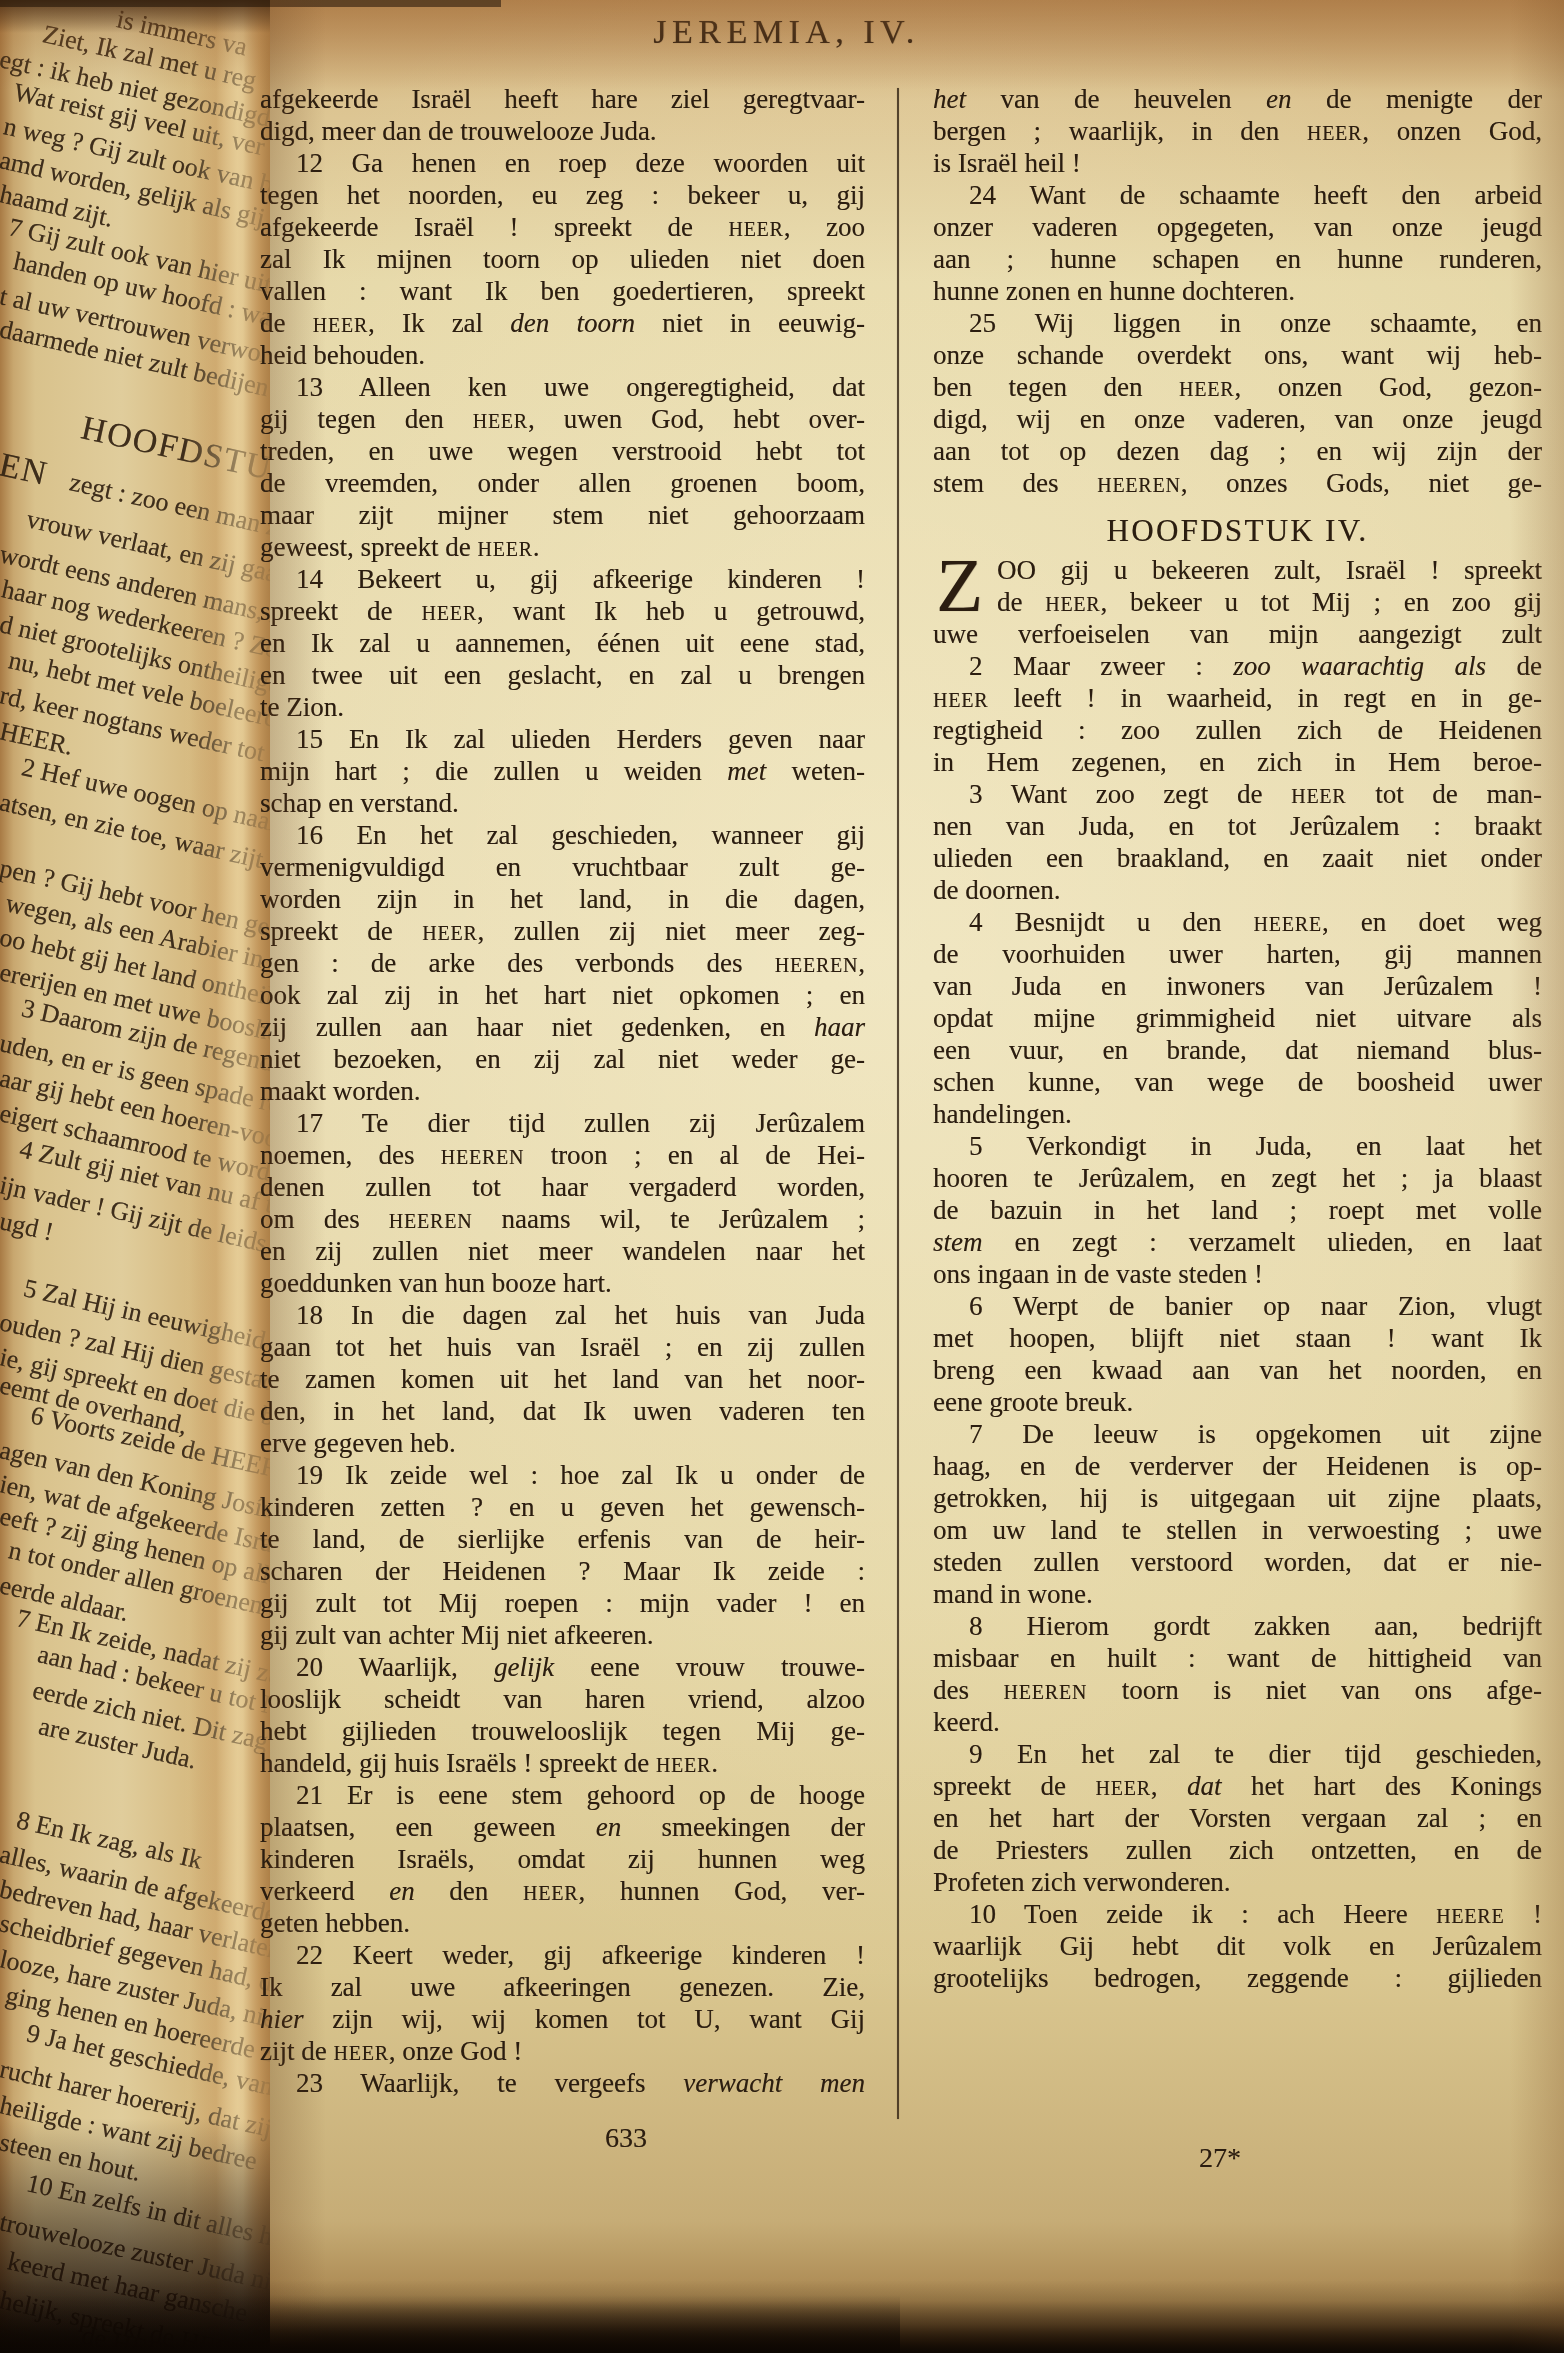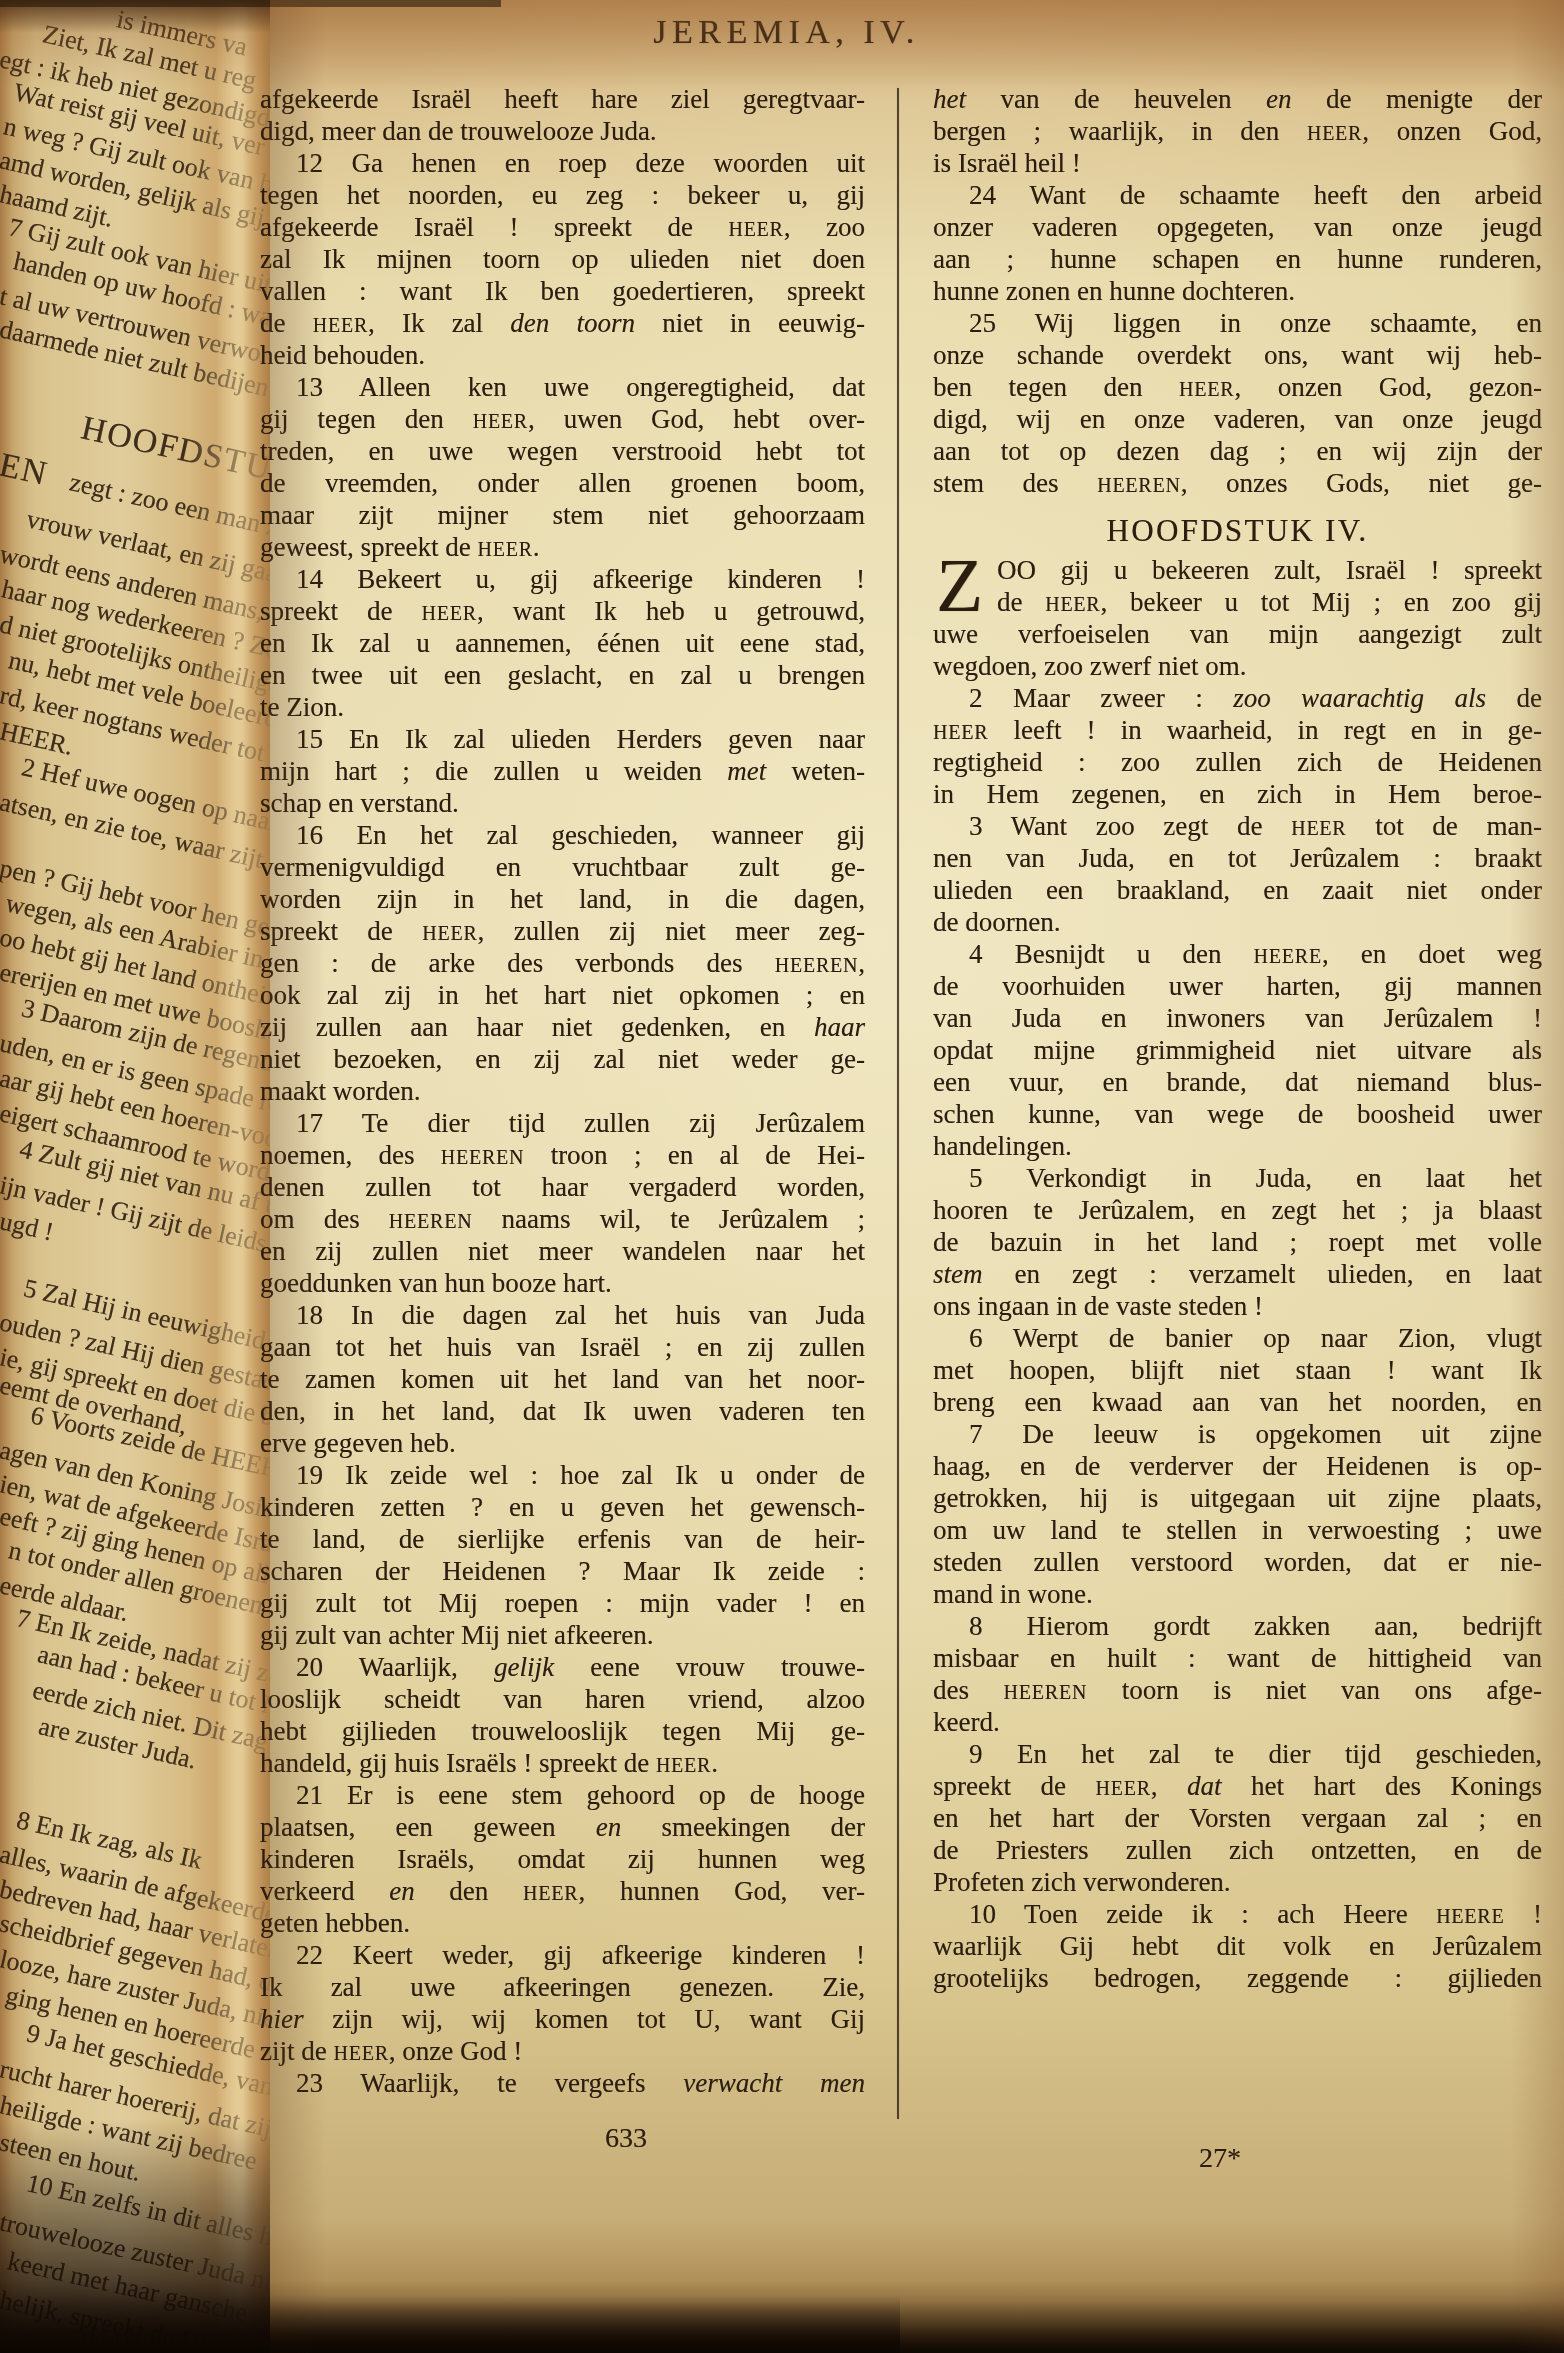--- a/index.html
+++ b/index.html
@@ -208,21 +208,20 @@
       <div class="line i">25 Wij liggen in onze schaamte, en</div>
       <div class="line">onze schande overdekt ons, want wij heb-</div>
       <div class="line">ben tegen den <span class="sc">HEER</span>, onzen God, gezon-</div>
       <div class="line">digd, wij en onze vaderen, van onze jeugd</div>
       <div class="line">aan tot op dezen dag ; en wij zijn der</div>
       <div class="line">stem des <span class="sc">HEEREN</span>, onzes Gods, niet ge-</div>
       <div class="subheading">HOOFDSTUK IV.</div>
       <div class="line p"><span class="dropcap">Z</span>OO gij u bekeeren zult, Israël ! spreekt</div>
       <div class="line p">de <span class="sc">HEER</span>, bekeer u tot Mij ; en zoo gij</div>
       <div class="line">uwe verfoeiselen van mijn aangezigt zult</div>
-      <div class="line e">wegdoen, zoo zwerf niet om.</div>
       <div class="line i">2 Maar zweer : <span class="it">zoo waarachtig als</span> de</div>
       <div class="line"><span class="sc">HEER</span> leeft ! in waarheid, in regt en in ge-</div>
       <div class="line">regtigheid : zoo zullen zich de Heidenen</div>
       <div class="line">in Hem zegenen, en zich in Hem beroe-</div>
       <div class="line i">3 Want zoo zegt de <span class="sc">HEER</span> tot de man-</div>
       <div class="line">nen van Juda, en tot Jerûzalem : braakt</div>
       <div class="line">ulieden een braakland, en zaait niet onder</div>
       <div class="line e">de doornen.</div>
       <div class="line i">4 Besnijdt u den <span class="sc">HEERE</span>, en doet weg</div>
       <div class="line">de voorhuiden uwer harten, gij mannen</div>
@@ -232,20 +231,21 @@
       <div class="line">schen kunne, van wege de boosheid uwer</div>
       <div class="line e">handelingen.</div>
       <div class="line i">5 Verkondigt in Juda, en laat het</div>
       <div class="line">hooren te Jerûzalem, en zegt het ; ja blaast</div>
       <div class="line">de bazuin in het land ; roept met volle</div>
       <div class="line"><span class="it">stem</span> en zegt : verzamelt ulieden, en laat</div>
       <div class="line e">ons ingaan in de vaste steden !</div>
       <div class="line i">6 Werpt de banier op naar Zion, vlugt</div>
       <div class="line">met hoopen, blijft niet staan ! want Ik</div>
       <div class="line">breng een kwaad aan van het noorden, en</div>
+      <div class="line e">eene groote breuk.</div>
       <div class="line i">7 De leeuw is opgekomen uit zijne</div>
       <div class="line">haag, en de verderver der Heidenen is op-</div>
       <div class="line">getrokken, hij is uitgegaan uit zijne plaats,</div>
       <div class="line">om uw land te stellen in verwoesting ; uwe</div>
       <div class="line">steden zullen verstoord worden, dat er nie-</div>
       <div class="line e">mand in wone.</div>
       <div class="line i">8 Hierom gordt zakken aan, bedrijft</div>
       <div class="line">misbaar en huilt : want de hittigheid van</div>
       <div class="line">des <span class="sc">HEEREN</span> toorn is niet van ons afge-</div>
       <div class="line e">keerd.</div>

